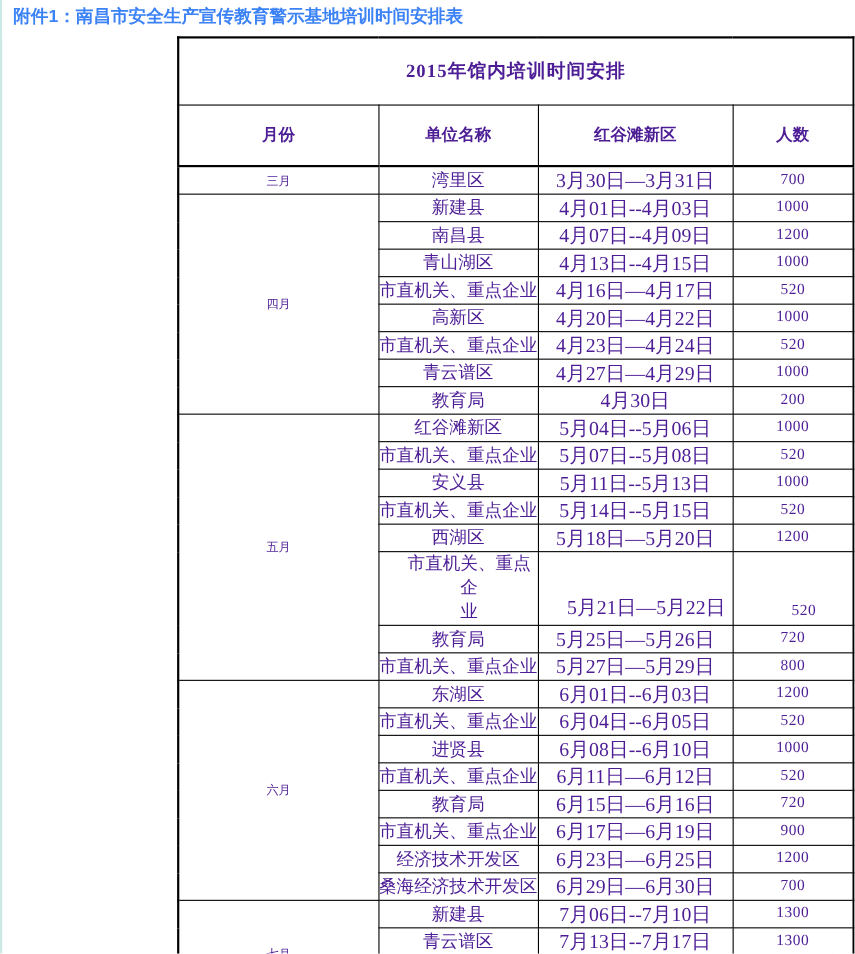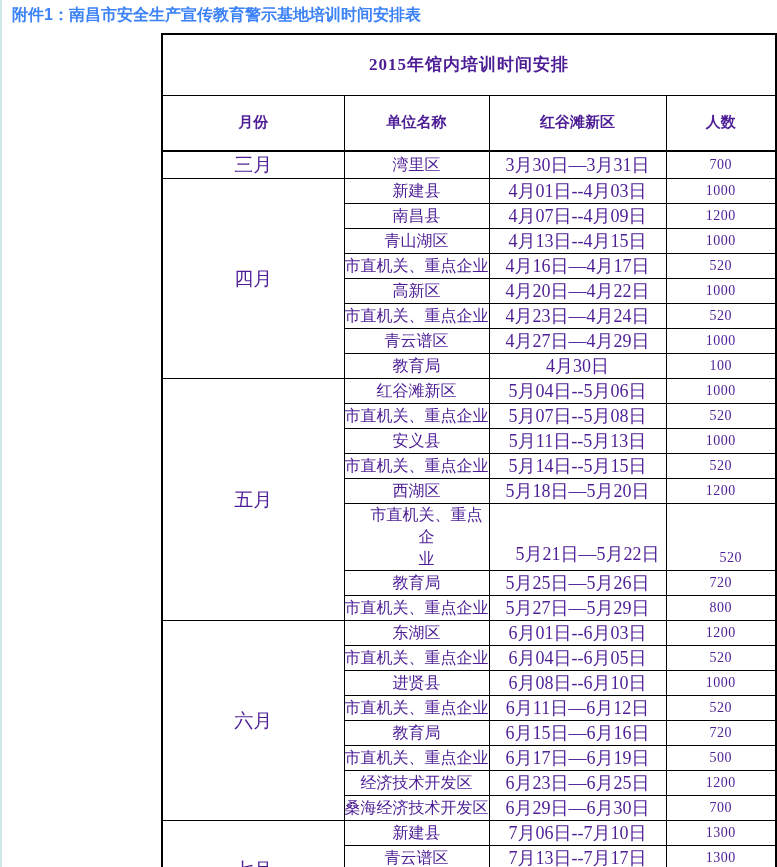--- a/index.html
+++ b/index.html
@@ -48,21 +48,21 @@
     font-weight:bold;
     letter-spacing:1px;
   }
   .header-row th {
     height:56px;
     font-size:15px;
     font-weight:bold;
     border-bottom:2px solid #000 !important;
   }
   tbody td { height:24px; font-size:14px; }
-  td.month-cell { font-size:19px; }
+  td.month-cell { font-size:11px; }
   td.unit-cell  { font-size:16px; }
   td.time-cell  { font-size:18px; }
   td.count-cell { font-size:14px; letter-spacing:0.5px; }
   tr.tall-row td { height:49px;padding-left:20px; }
   tr.tall-row .unit-cell {
     white-space:pre-line;
     line-height:22px;
     vertical-align:middle;
   }
   tr.tall-row .time-cell,
@@ -140,21 +140,21 @@
           <td class="count-cell">520</td>
         </tr>
         <tr>
           <td class="unit-cell">青云谱区</td>
           <td class="time-cell">4月27日—4月29日</td>
           <td class="count-cell">1000</td>
         </tr>
         <tr>
           <td class="unit-cell">教育局</td>
           <td class="time-cell">4月30日</td>
-          <td class="count-cell">100</td>
+          <td class="count-cell">200</td>
         </tr>
         <tr>
           <td rowspan="8" class="month-cell">五月</td>
           <td class="unit-cell">红谷滩新区</td>
           <td class="time-cell">5月04日--5月06日</td>
           <td class="count-cell">1000</td>
         </tr>
         <tr>
           <td class="unit-cell">市直机关、重点企业</td>
           <td class="time-cell">5月07日--5月08日</td>
@@ -213,21 +213,21 @@
           <td class="count-cell">520</td>
         </tr>
         <tr>
           <td class="unit-cell">教育局</td>
           <td class="time-cell">6月15日—6月16日</td>
           <td class="count-cell">720</td>
         </tr>
         <tr>
           <td class="unit-cell">市直机关、重点企业</td>
           <td class="time-cell">6月17日—6月19日</td>
-          <td class="count-cell">500</td>
+          <td class="count-cell">900</td>
         </tr>
         <tr>
           <td class="unit-cell">经济技术开发区</td>
           <td class="time-cell">6月23日—6月25日</td>
           <td class="count-cell">1200</td>
         </tr>
         <tr>
           <td class="unit-cell">桑海经济技术开发区</td>
           <td class="time-cell">6月29日—6月30日</td>
           <td class="count-cell">700</td>

